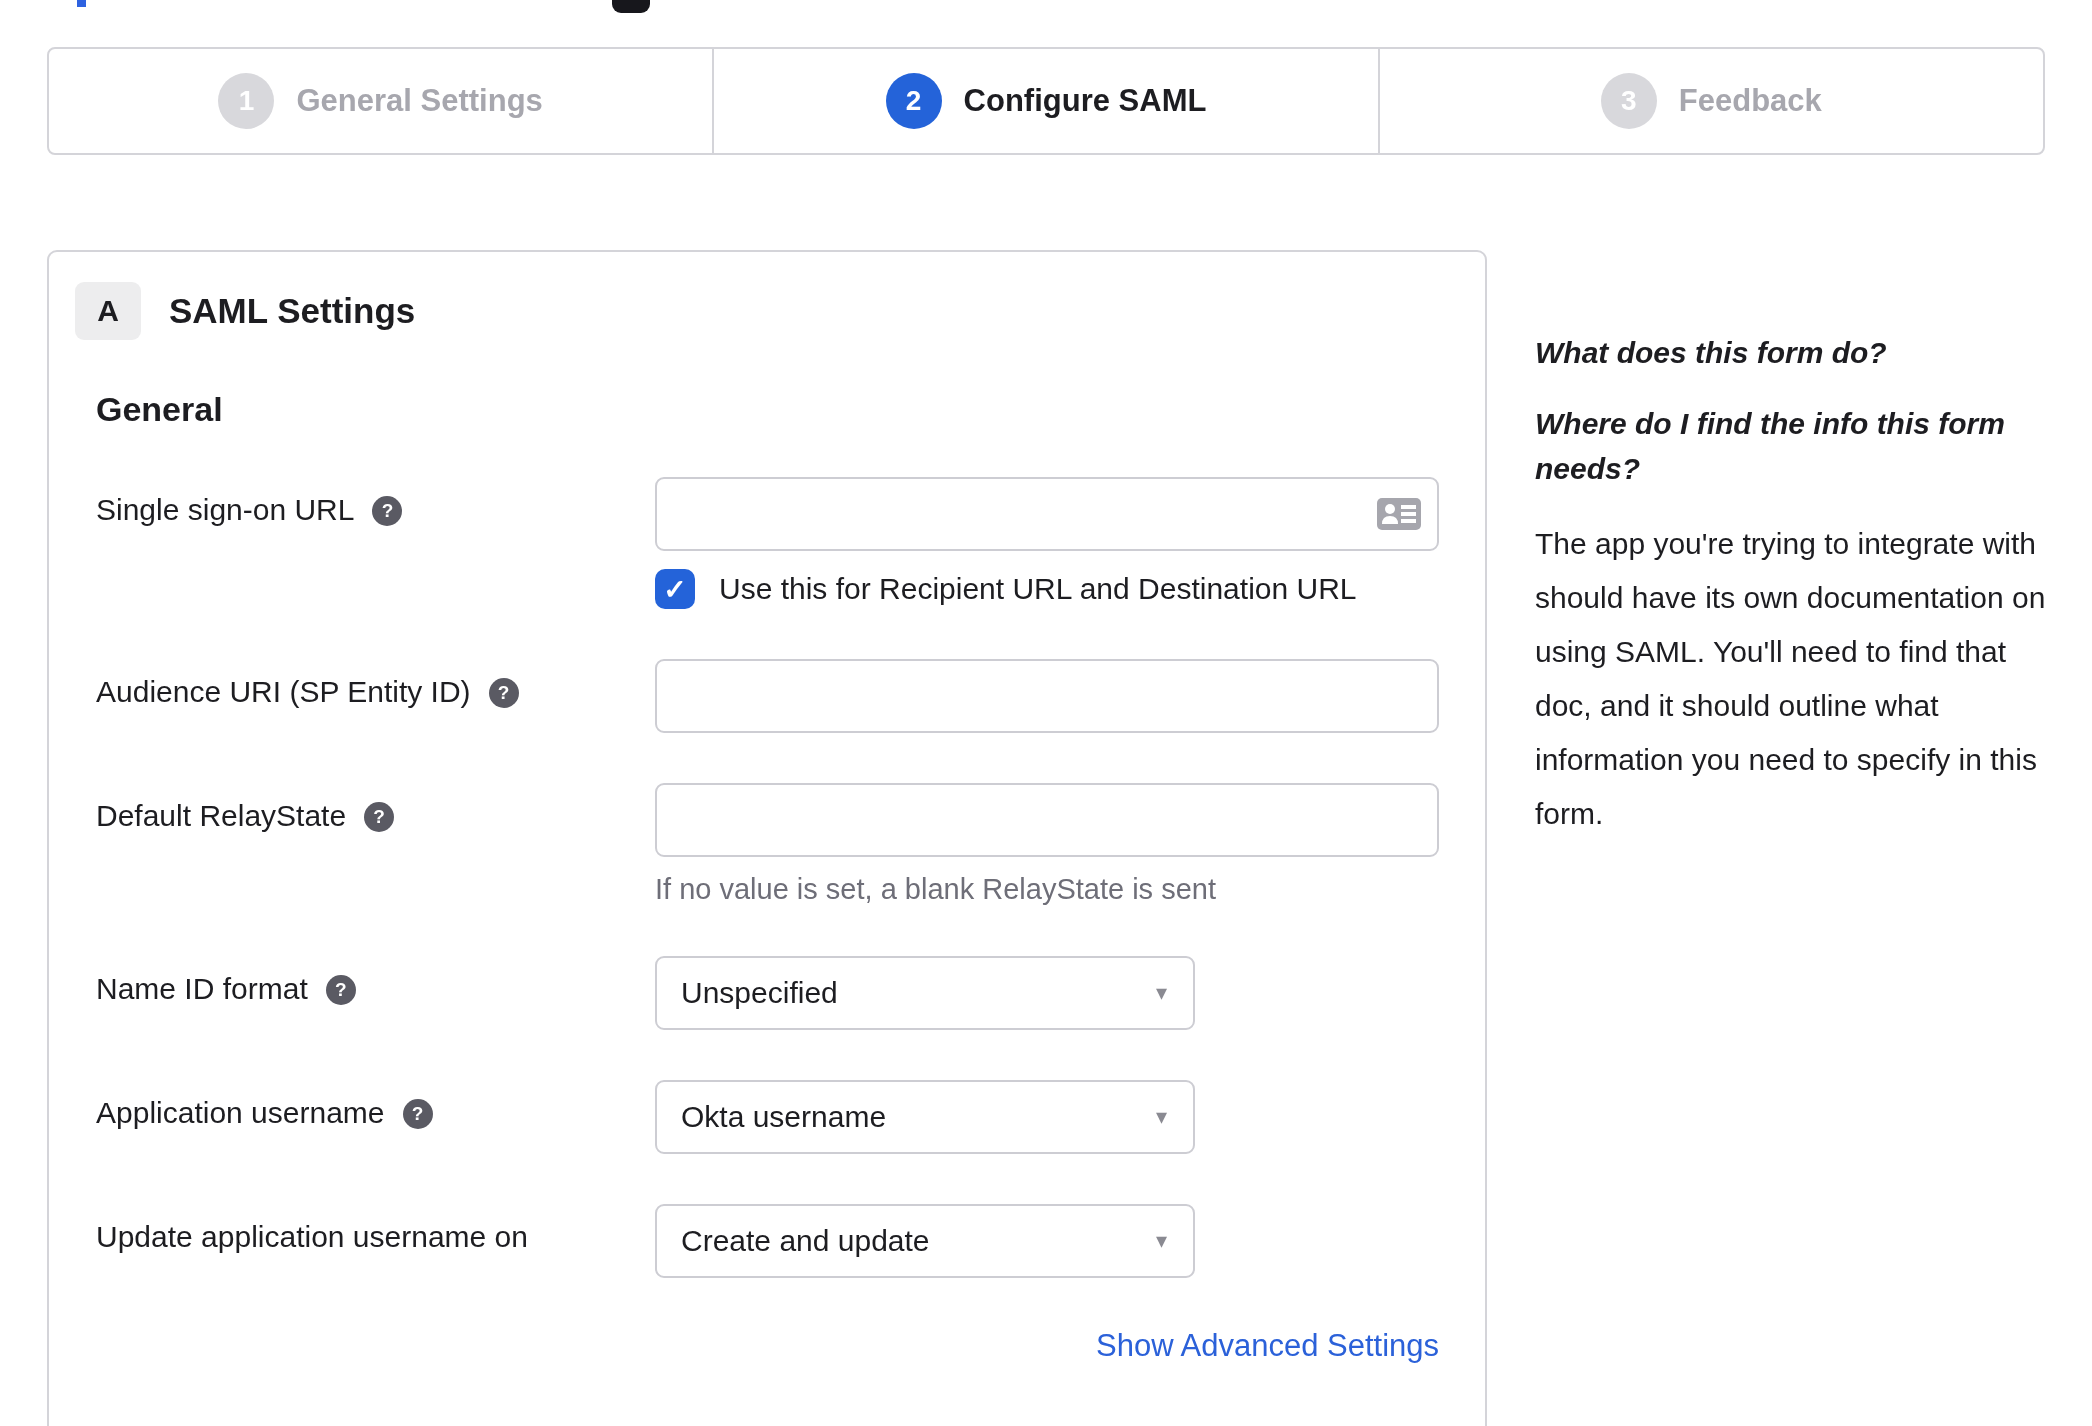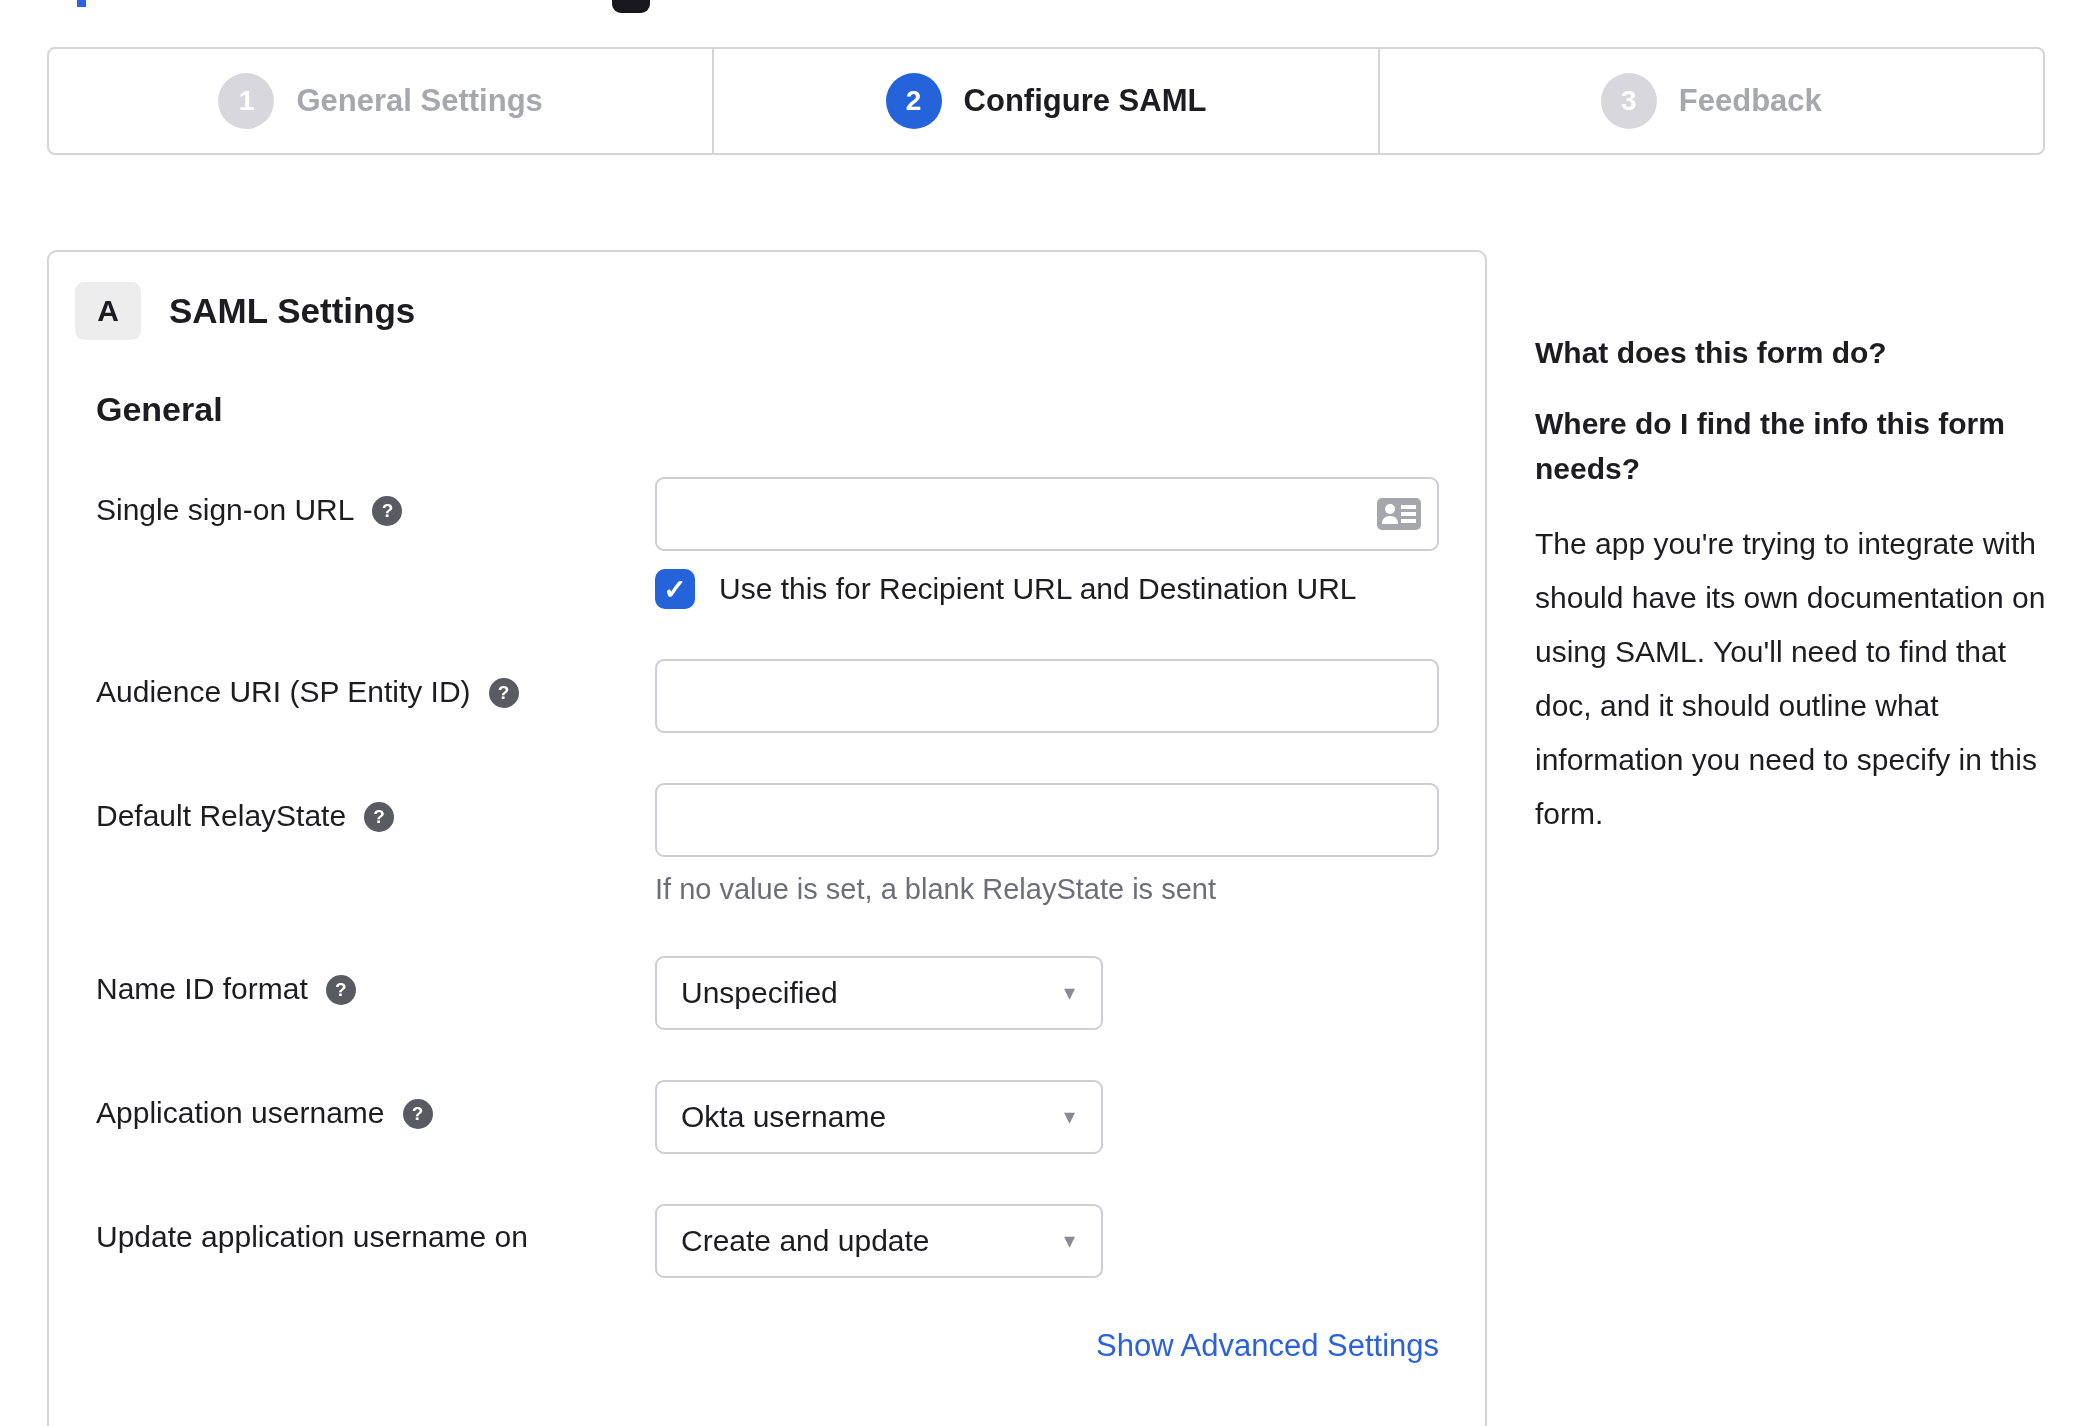--- a/index.html
+++ b/index.html
@@ -84,32 +84,32 @@
   .checkbox{
     width:40px;height:40px;border-radius:10px;background:var(--accent);
     color:#fff;display:flex;align-items:center;justify-content:center;
     font-size:28px;font-weight:bold;cursor:pointer;
   }
   .cb-label{font-size:30px;}
 
   .helper{margin-top:16px;font-size:29px;color:var(--muted);}
 
   .select{
-    width:448px;height:74px;border:2px solid var(--input-border);border-radius:9px;
+    width:540px;height:74px;border:2px solid var(--input-border);border-radius:9px;
     display:flex;align-items:center;justify-content:space-between;
     padding:0 26px 0 24px;font-size:30px;background:#fff;cursor:pointer;
   }
   .select .arrow{color:#8a8a92;font-size:22px;}
 
   .link-row{width:1343px;text-align:right;margin-top:10px;}
   .adv-link{color:var(--link);font-size:31px;text-decoration:none;cursor:pointer;}
 
   
   .sidebar{position:absolute;left:1535px;top:330px;width:522px;}
-  .sb-heading{font-size:30px;font-weight:bold;line-height:45px;margin:0 0 26px 0;}
+  .sb-heading{font-size:30px;font-weight:bold;line-height:45px;margin:0 0 26px 0;font-style:italic;}
   .sb-body{font-size:30px;line-height:54px;margin:0 0 58px 0;}
 </style>
 </head>
 <body>
 
 <div class="remnant-blue"></div>
 <div class="remnant-dark"></div>
 
 <div class="stepper">
   <div class="step">

